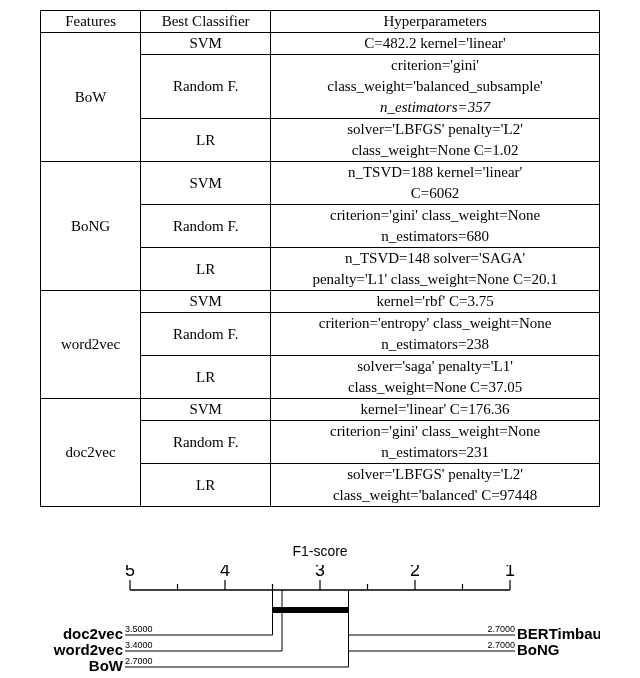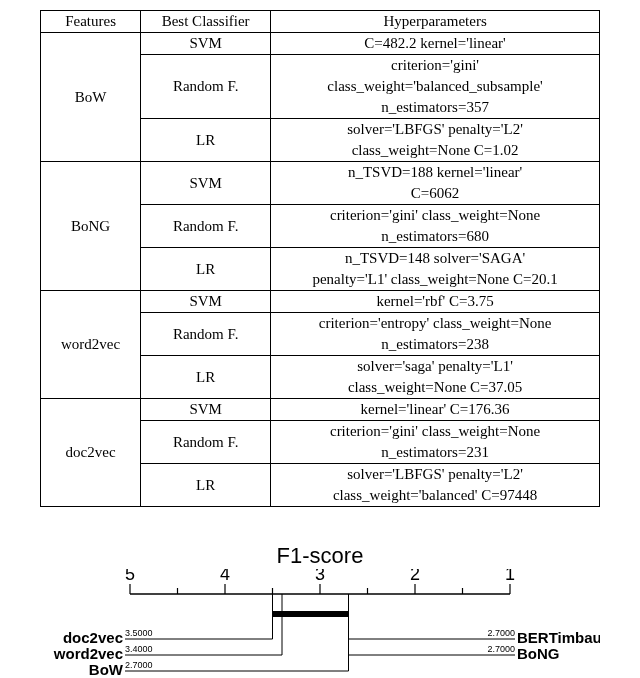--- a/index.html
+++ b/index.html
@@ -35,21 +35,22 @@
     
     .cd-wrap {
       margin-top: 36px;
       width: 560px;
       position: relative;
       height: 180px;
       font-family: Arial, Helvetica, sans-serif;
     }
     .cd-title {
       text-align: center;
-      font-size: 22px;
+      font-size: 14px;
+      margin-bottom: 6px;
     }
     svg { display:block; margin:0 auto; }
     .tick-lbl { font-size: 18px; }
     .score { font-size: 9px; }
     .name  { font-size: 15px; font-weight: bold; }
   </style>
 </head>
 <body>
 
 <table>
@@ -67,21 +68,21 @@
         <td>C=482.2 kernel='linear'</td>
       </tr>
       <tr>
         <td rowspan="3">Random F.</td>
         <td style="border-bottom: none;">criterion='gini'</td>
       </tr>
       <tr>
         <td style="border-top: none; border-bottom: none;">class_weight='balanced_subsample'</td>
       </tr>
       <tr>
-        <td style="border-top: none;">n_estimators=357</td>
+        <td style="border-top: none; font-style: italic;">n_estimators=357</td>
       </tr>
       <tr>
         <td rowspan="2">LR</td>
         <td style="border-bottom: none;">solver='LBFGS' penalty='L2'</td>
       </tr>
       <tr>
         <td style="border-top: none;">class_weight=None C=1.02</td>
       </tr>
       <tr>
         <td rowspan="6">BoNG</td>

